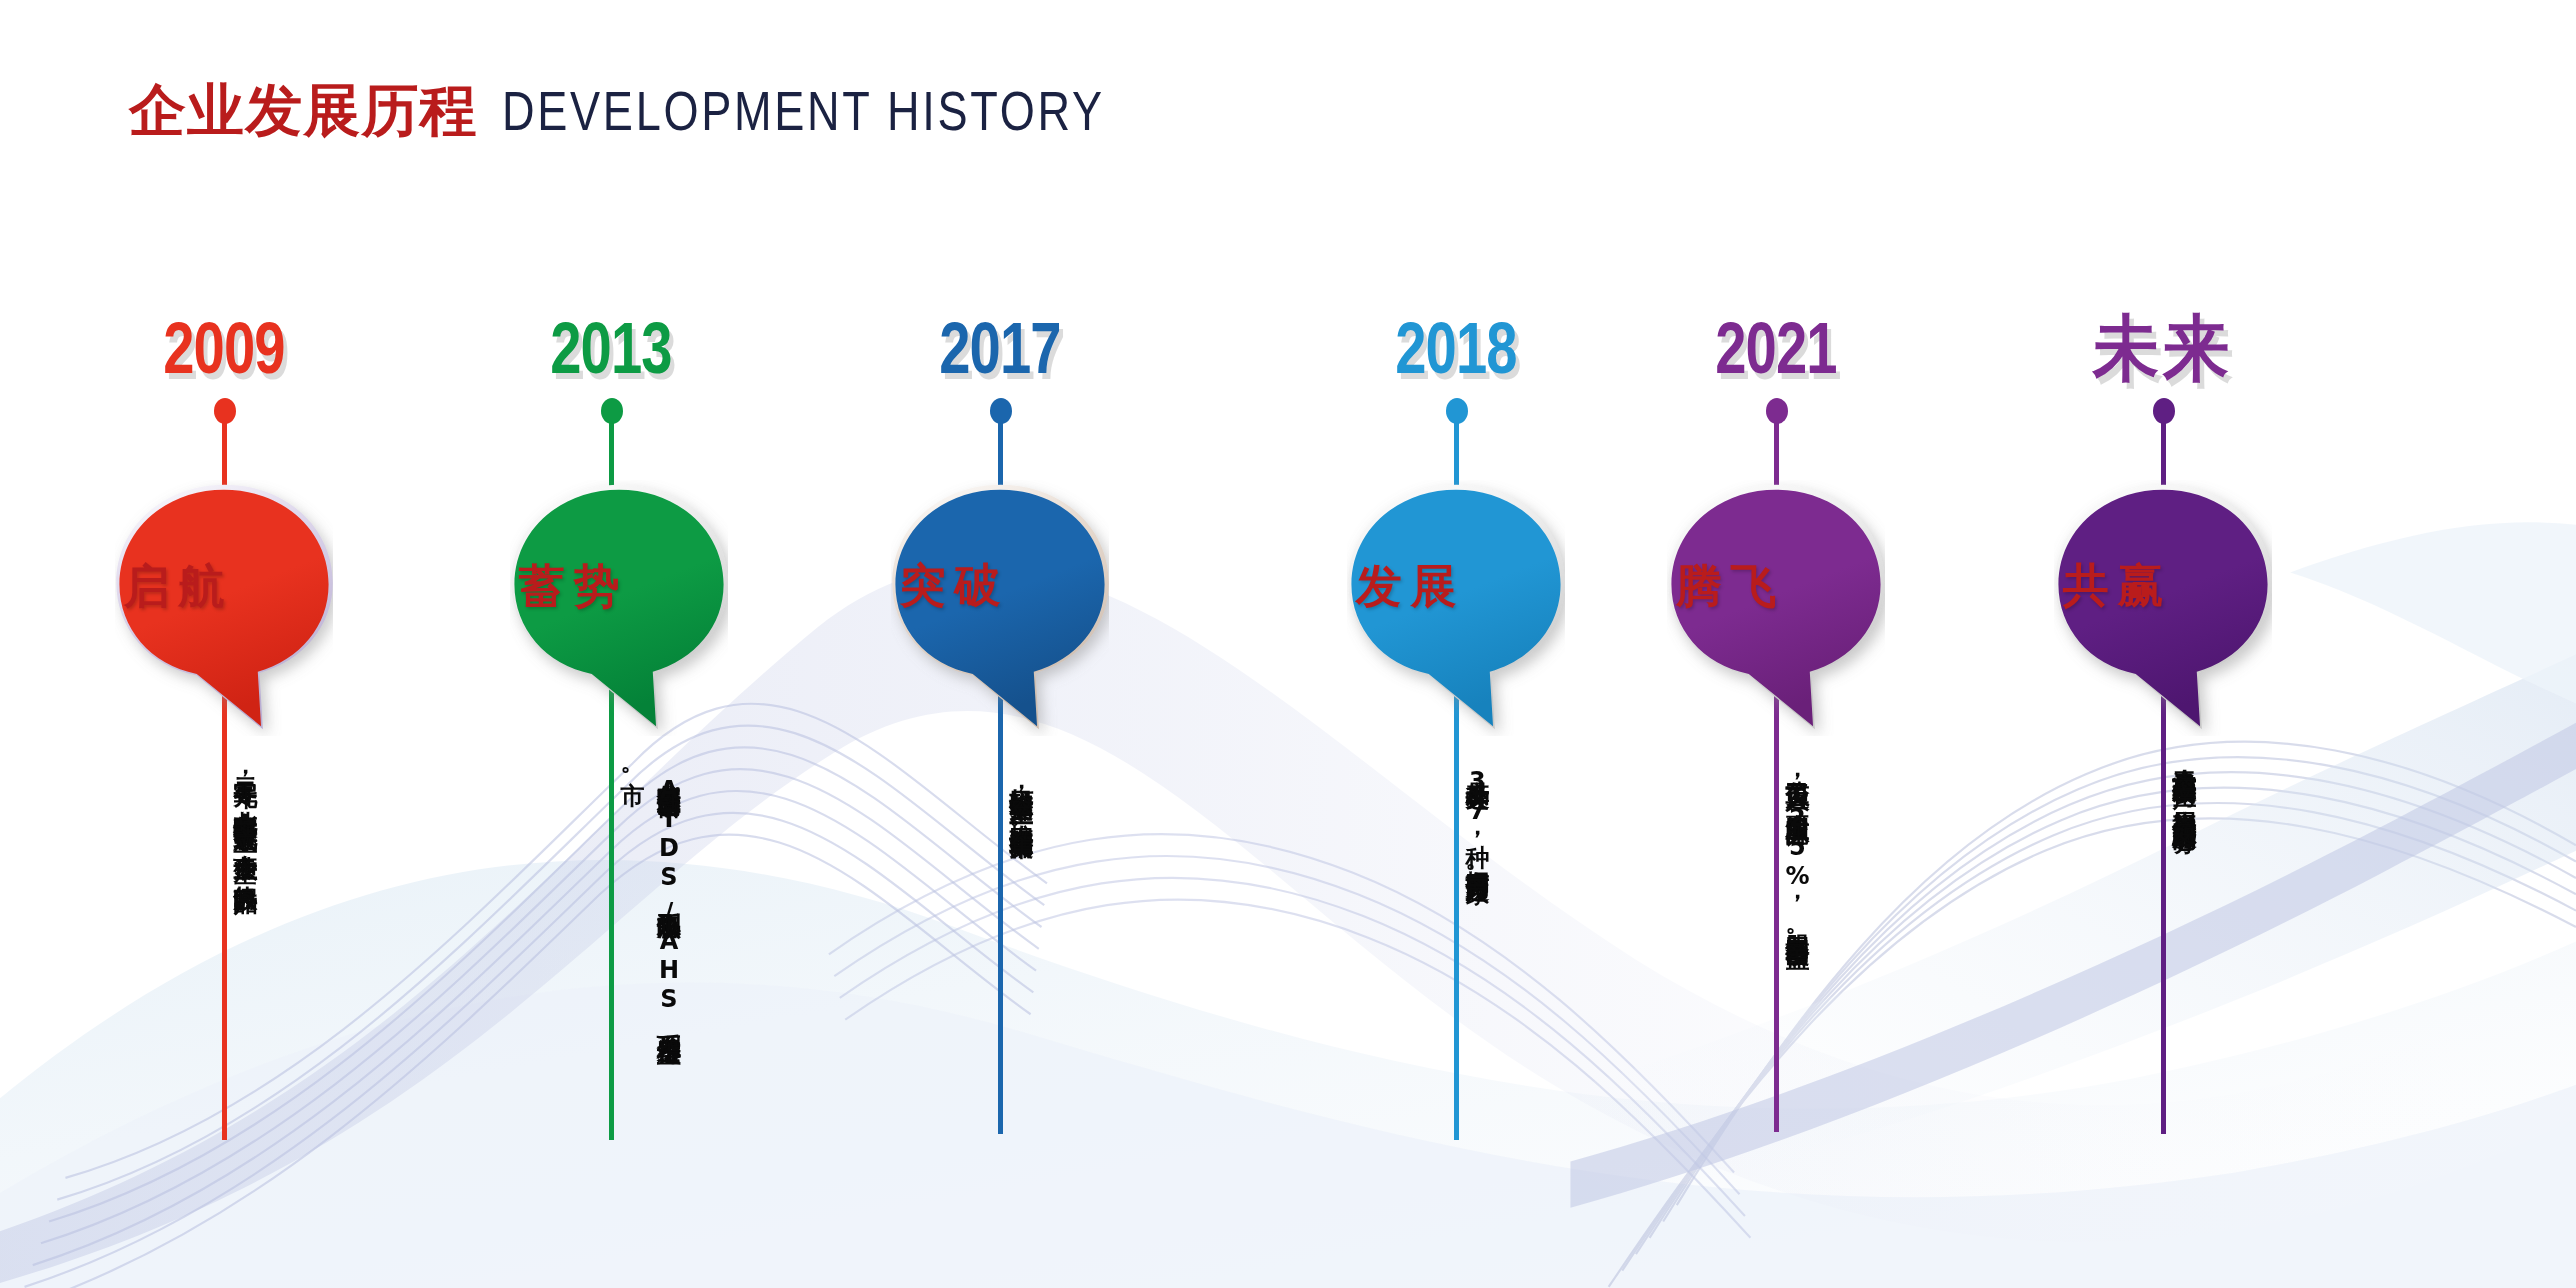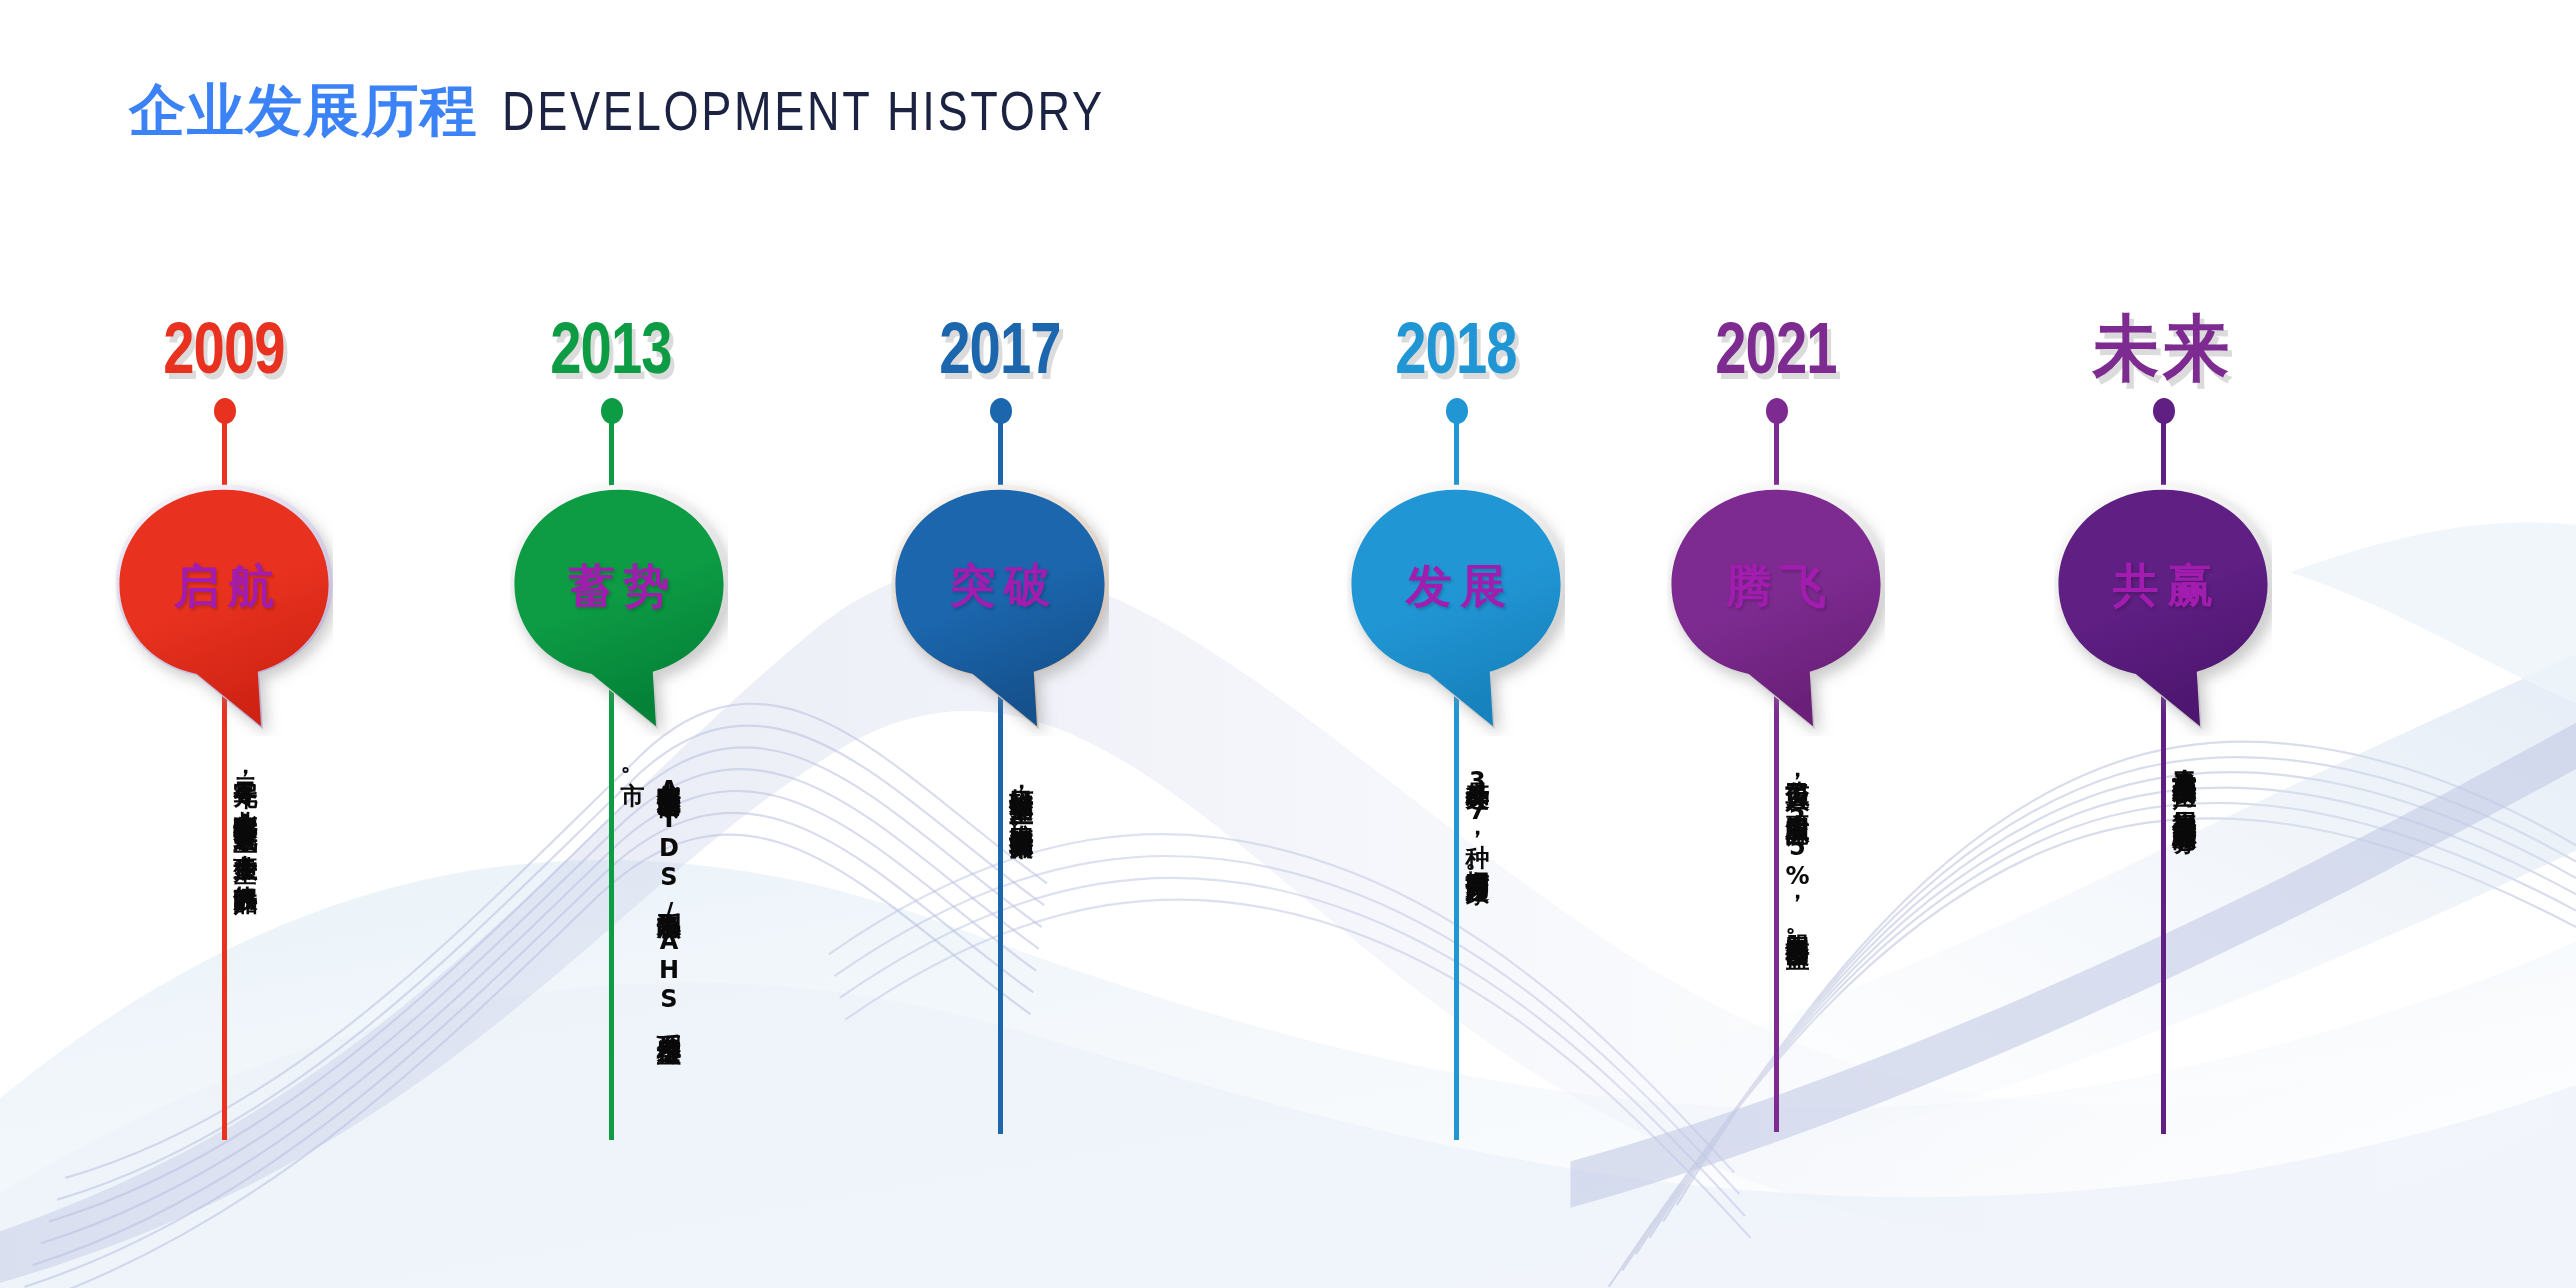--- a/index.html
+++ b/index.html
@@ -26,21 +26,21 @@
     left: 129px;
     top: 82px;
     z-index: 5;
     display: flex;
     align-items: baseline;
     white-space: nowrap;
   }
   #title-cn {
     font-size: 57px;
     font-weight: bold;
-    color: #3b82f6;
+    color: #b91c1c;
     letter-spacing: 1.1px;
     line-height: 1;
   }
   #title-en {
     font-size: 55px;
     font-weight: normal;
     color: #1b2242;
     letter-spacing: 3.3px;
     line-height: 1;
     margin-left: 24px;
@@ -110,24 +110,24 @@
     position: absolute;
     left: 0; top: 0;
     width: 218px;
     height: 256px;
   }
   .bubble-label {
     position: absolute;
     left: 0;
     top: 83px;
     width: 218px;
-    text-align: center;
+    text-align: left;
     font-size: 46px;
     font-weight: bold;
-    color: #a21caf;
+    color: #b91c1c;
     letter-spacing: 8.7px;
     text-indent: 8.7px;
     line-height: 1;
     text-shadow: 1.6px 2.2px 3.3px rgba(0,0,0,0.20);
     white-space: nowrap;
   }
 
   
   .desc {
     position: absolute;

